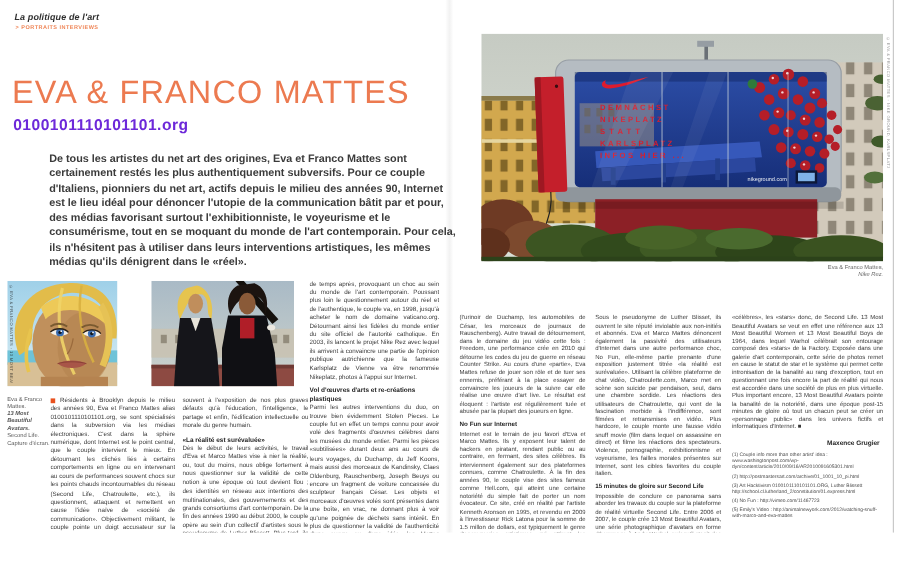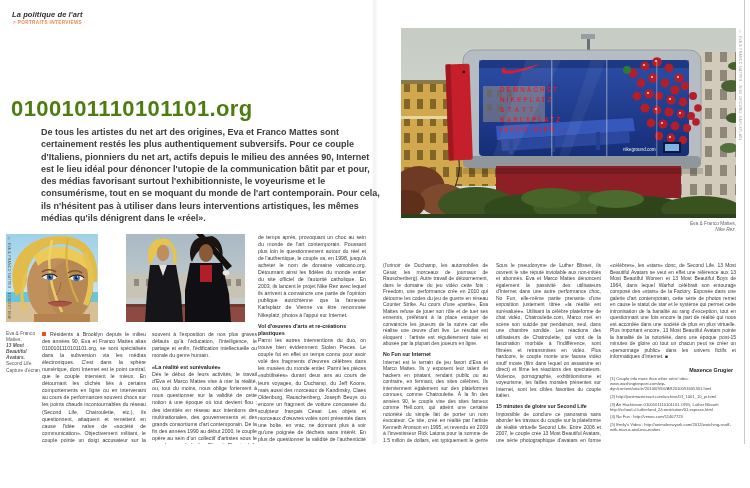--- a/index.html
+++ b/index.html
@@ -3,21 +3,21 @@
 <meta charset="utf-8">
 <style>
   html,body{margin:0;padding:0;background:#ffffff;}
   .stage{position:relative;width:750px;height:444px;background:#ffffff;overflow:hidden;
          font-family:"Liberation Sans",sans-serif;-webkit-font-smoothing:antialiased;}
   .abs{position:absolute;}
   
   .kicker{font-size:7.5px;font-weight:bold;font-style:italic;color:#2e2e2e;letter-spacing:.1px;}
   .kicker-sub{font-size:4.6px;font-weight:bold;color:#ef8455;letter-spacing:.4px;}
   .big-title{font-size:27px;font-weight:400;color:#ec7a50;letter-spacing:1px;white-space:nowrap;}
-  .url-title{font-size:22px;font-weight:bold;color:#4d7c0f;letter-spacing:.4px;}
+  .url-title{font-size:13px;font-weight:bold;color:#6d28d9;letter-spacing:.4px;}
   .intro{font-size:9px;line-height:12.3px;font-weight:bold;color:#3b3b3b;margin-left:30px;}
   
   .body-col{font-size:5.2px;line-height:7.05px;text-align:justify;color:#3a3a3a;overflow:hidden;}
   .body-col p{margin:0;}
   .body-col .head{font-weight:bold;font-size:5.4px;color:#1f1f1f;margin:4.5px 0 1px 0;text-align:left;line-height:6.6px;}
   .rpcol{font-size:5px;line-height:6.5px;}
   .rpcol .head{font-size:5.2px;}
   .bullet{position:absolute;left:0;top:1.2px;width:3.6px;height:3.6px;background:#e8511e;}
   .indent1{text-indent:8px;}
   
@@ -40,20 +40,21 @@
   .img-frame{overflow:hidden;}
 </style>
 </head>
 <body>
 
 <div class="stage">
 
   <div class="abs kicker" style="left:12px;top:10px;">La politique de l'art</div>
   <div class="abs kicker-sub" style="left:13px;top:19.5px;">&gt; PORTRAITS INTERVIEWS</div>
 
+  <div class="abs big-title" style="left:10px;top:62px;">EVA &amp; FRANCO MATTES</div>
   <div class="abs url-title" style="left:11px;top:96px;">0100101110101101.org</div>
 
   <div class="abs intro" style="left:11px;top:126px;width:340px;">De tous les artistes du net art des origines, Eva et Franco Mattes sont certainement restés les plus authentiquement subversifs. Pour ce couple d'Italiens, pionniers du net art, actifs depuis le milieu des années 90, Internet est le lieu idéal pour dénoncer l'utopie de la communication bâtit par et pour, des médias favorisant surtout l'exhibitionniste, le voyeurisme et le consumérisme, tout en se moquant du monde de l'art contemporain. Pour cela, ils n'hésitent pas à utiliser dans leurs interventions artistiques, les mêmes médias qu'ils dénigrent dans le «réel».</div>
 
   <div class="abs img-frame" style="left:6px;top:234px;width:92px;height:88px;">
     <svg width="92" height="88" viewBox="0 0 92 88">
       <defs>
         <linearGradient id="skyf" x1="0" y1="0" x2="0" y2="1">
           <stop offset="0" stop-color="#9fd0e8"></stop>
             <stop offset="1" stop-color="#d9eef5"></stop>

